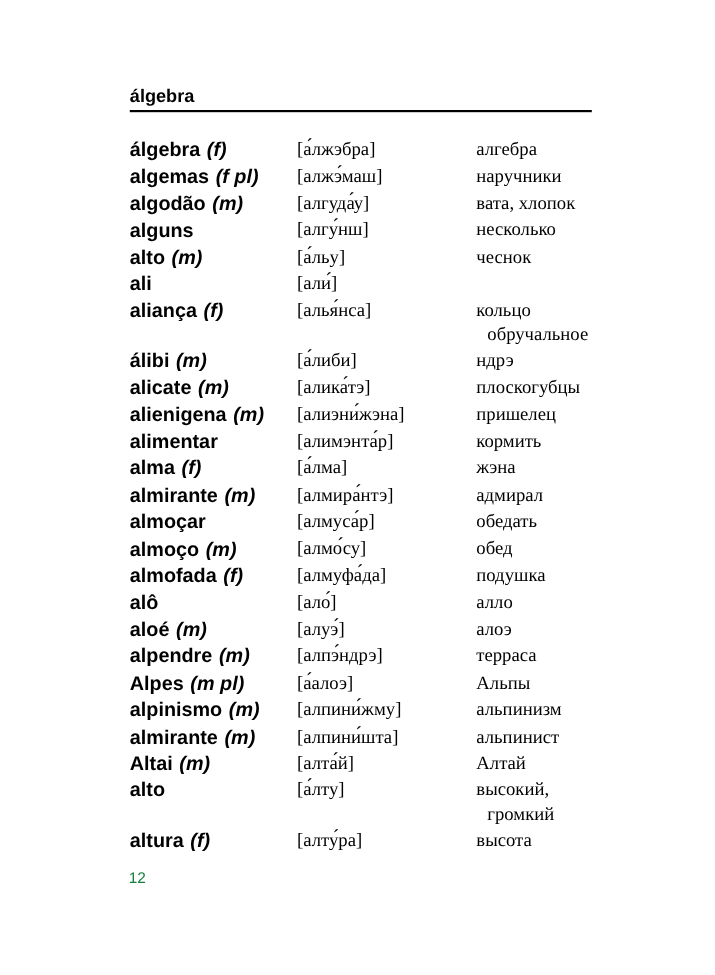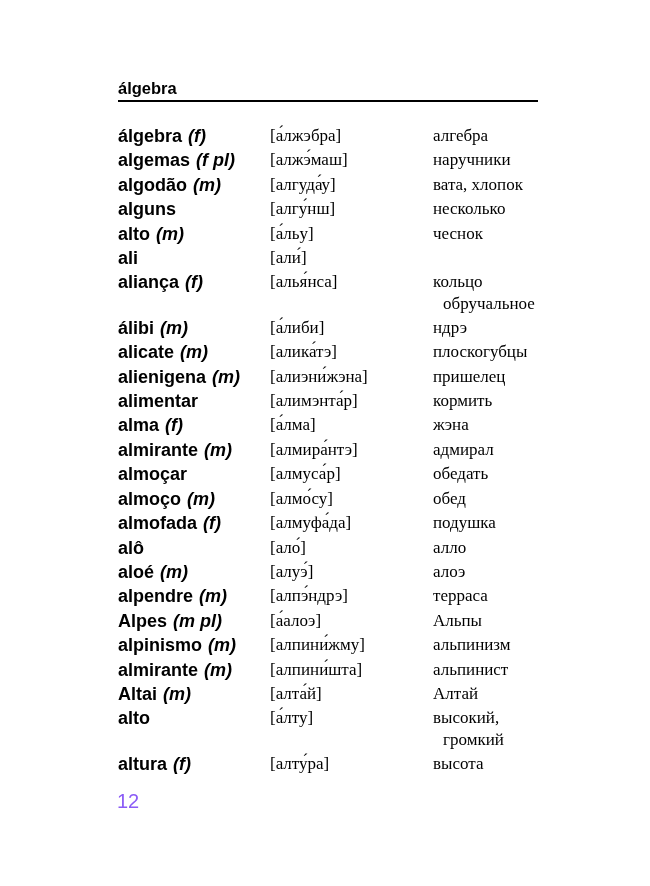--- a/index.html
+++ b/index.html
@@ -70,22 +70,22 @@
   .ru-line.wrap-line {
     line-height: 18px;
     padding-left: 10px;
     margin-bottom: 3px;
   }
   .page-number {
     position: absolute;
     left: 117px;
     top: 790px;
     font-family: "Liberation Sans", sans-serif;
-    font-size: 20px;
-    color: #8b5cf6;
+    font-size: 14px;
+    color: #15803d;
   }
 </style>
 </head>
 <body>
 
 <div class="page">
   <div class="running-head">
     <span>álgebra</span>
   </div>
   <div class="rule"></div>

